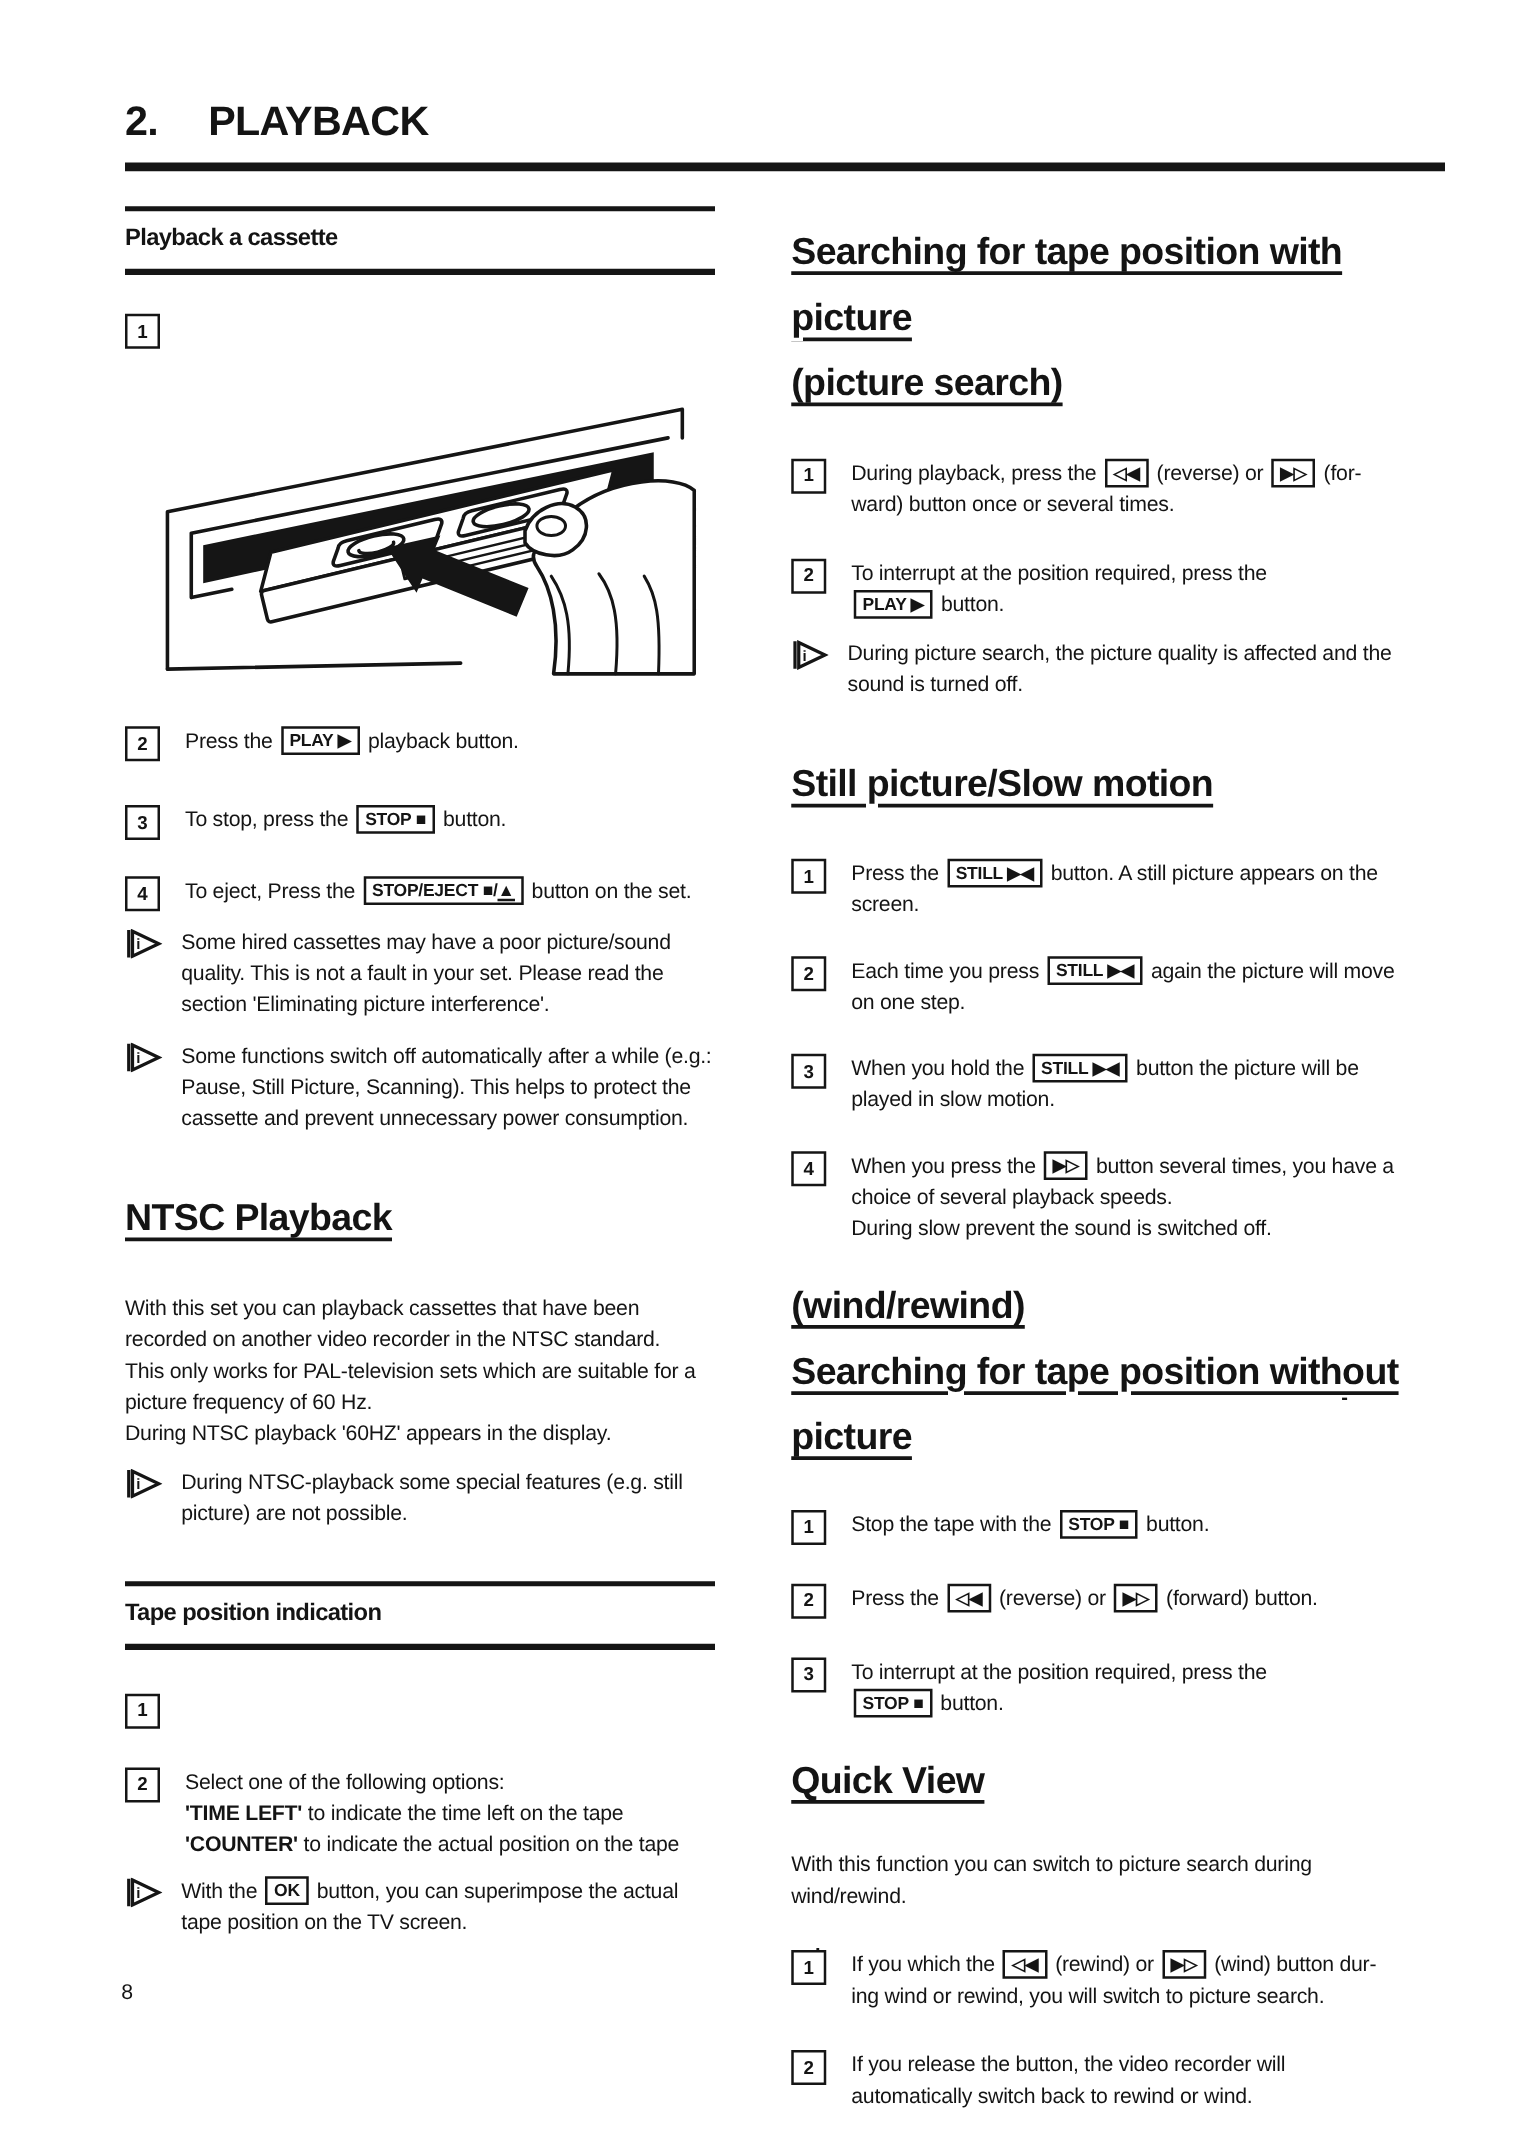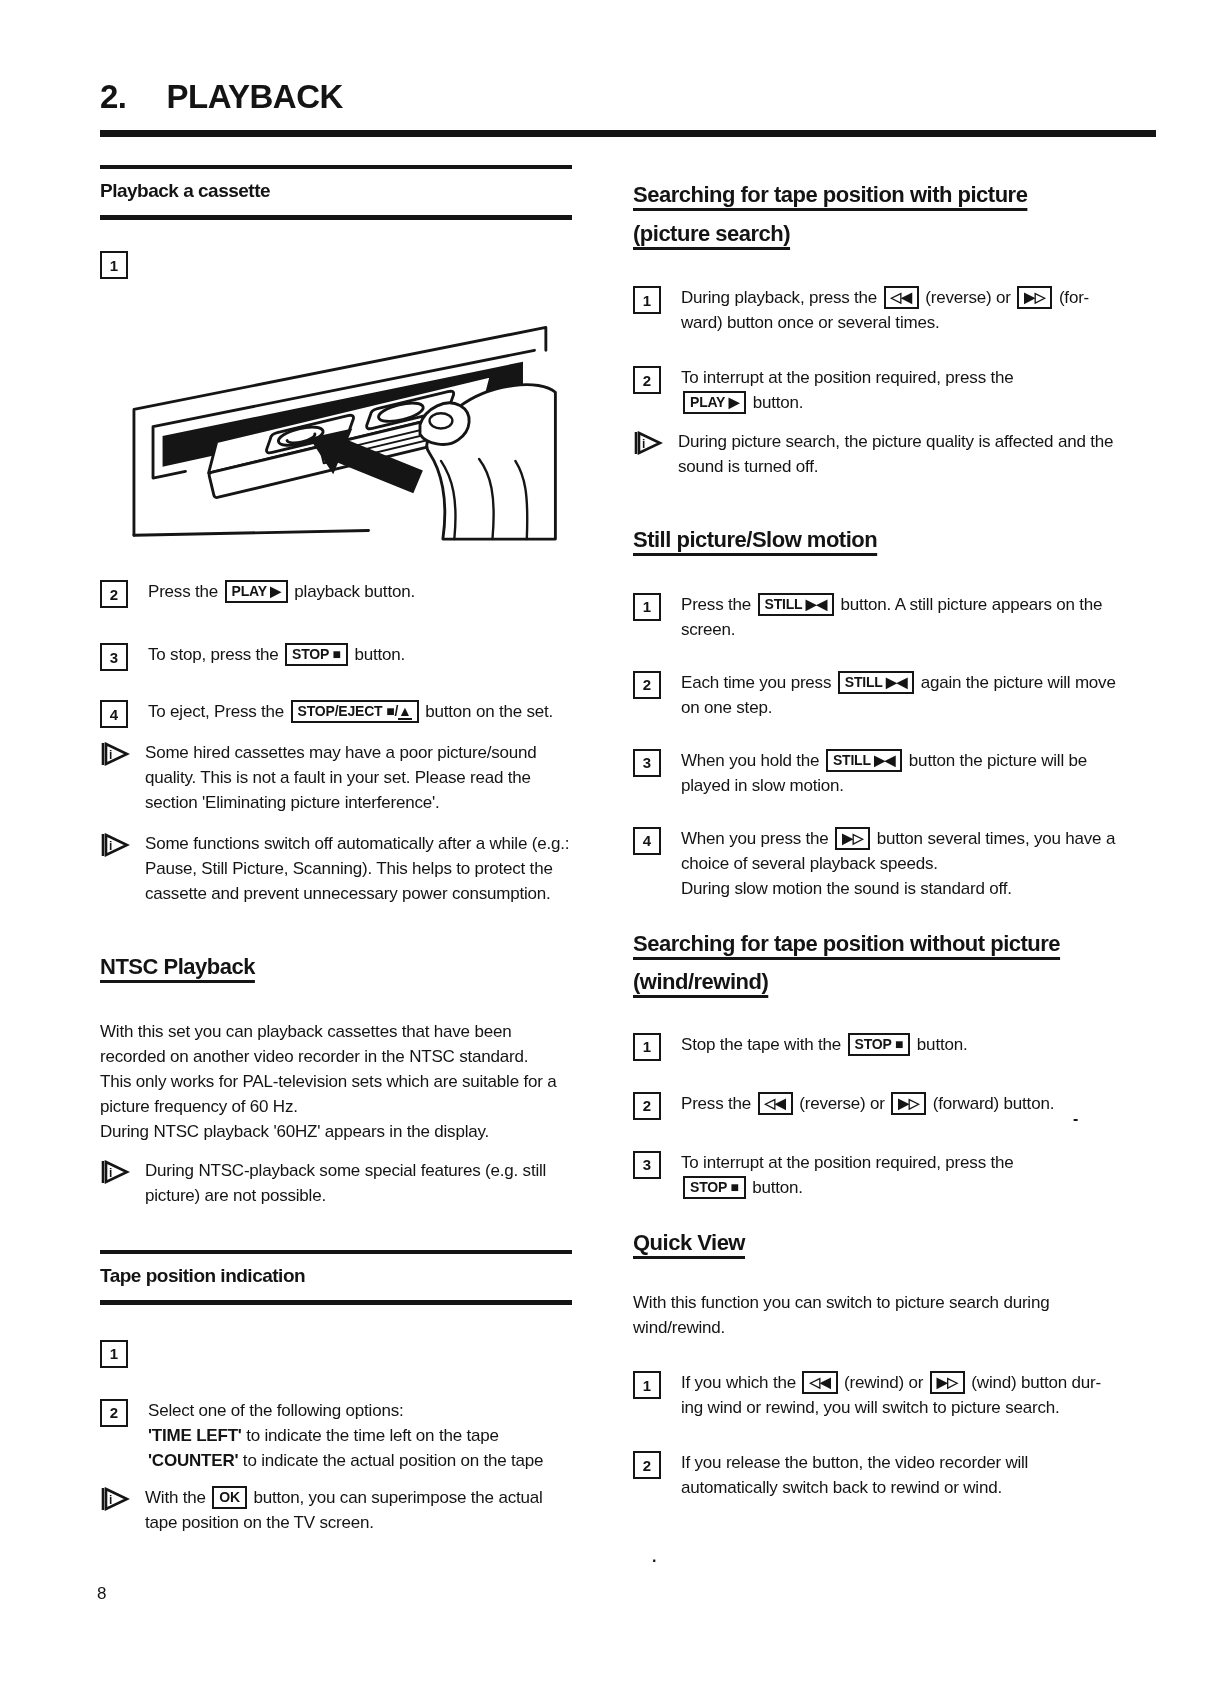--- a/index.html
+++ b/index.html
@@ -21,21 +21,21 @@
   
   .col-left  { position:absolute; left:100px; top:165px; width:472px; }
   .col-right { position:absolute; left:633px; top:176px; width:492px; }
 
   
   .ruled-head {
     border-top:4px solid #151515; border-bottom:5px solid #151515;
     padding:11px 0 13px; font-size:19px; font-weight:bold; letter-spacing:-0.5px;
   }
   .uhead {
-    font-size:22px; font-weight:bold; letter-spacing:-0.5px; line-height:1.75;
+    font-size:30px; font-weight:bold; letter-spacing:-0.5px; line-height:1.75;
     text-decoration:underline; text-decoration-thickness:3px; text-underline-offset:6px;
     text-decoration-color:#151515;
   }
 
   
   .body-txt, .txt, .notetext { font-size:17px; line-height:25px; letter-spacing:-0.2px; }
   .sentence { display:block; }
 
   
   .step { display:flex; align-items:flex-start; gap:20px; }
@@ -267,27 +267,27 @@
       <span class="stepnum">3</span>
       <div class="txt">
         <span>When you hold the </span><span class="badge">STILL ▶◀</span><span> button the picture will be played in slow motion.</span>
       </div>
     </div>
 
     <div class="step mt28">
       <span class="stepnum">4</span>
       <div class="txt">
         <span>When you press the </span><span class="badge">▶▷</span><span> button several times, you have a choice of several playback speeds.</span><br>
-        <span>During slow motion the sound is standard off.</span>
+        <span>During slow prevent the sound is switched off.</span>
       </div>
     </div>
 
     <div class="uhead mt24">
+      <span class="sentence">(wind/rewind)</span>
       <span class="sentence">Searching for tape position without picture</span>
-      <span class="sentence">(wind/rewind)</span>
     </div>
 
     <div class="step mt30">
       <span class="stepnum">1</span>
       <div class="txt">
         <span>Stop the tape with the </span><span class="badge">STOP ■</span><span> button.</span>
       </div>
     </div>
 
     <div class="step mt30">

